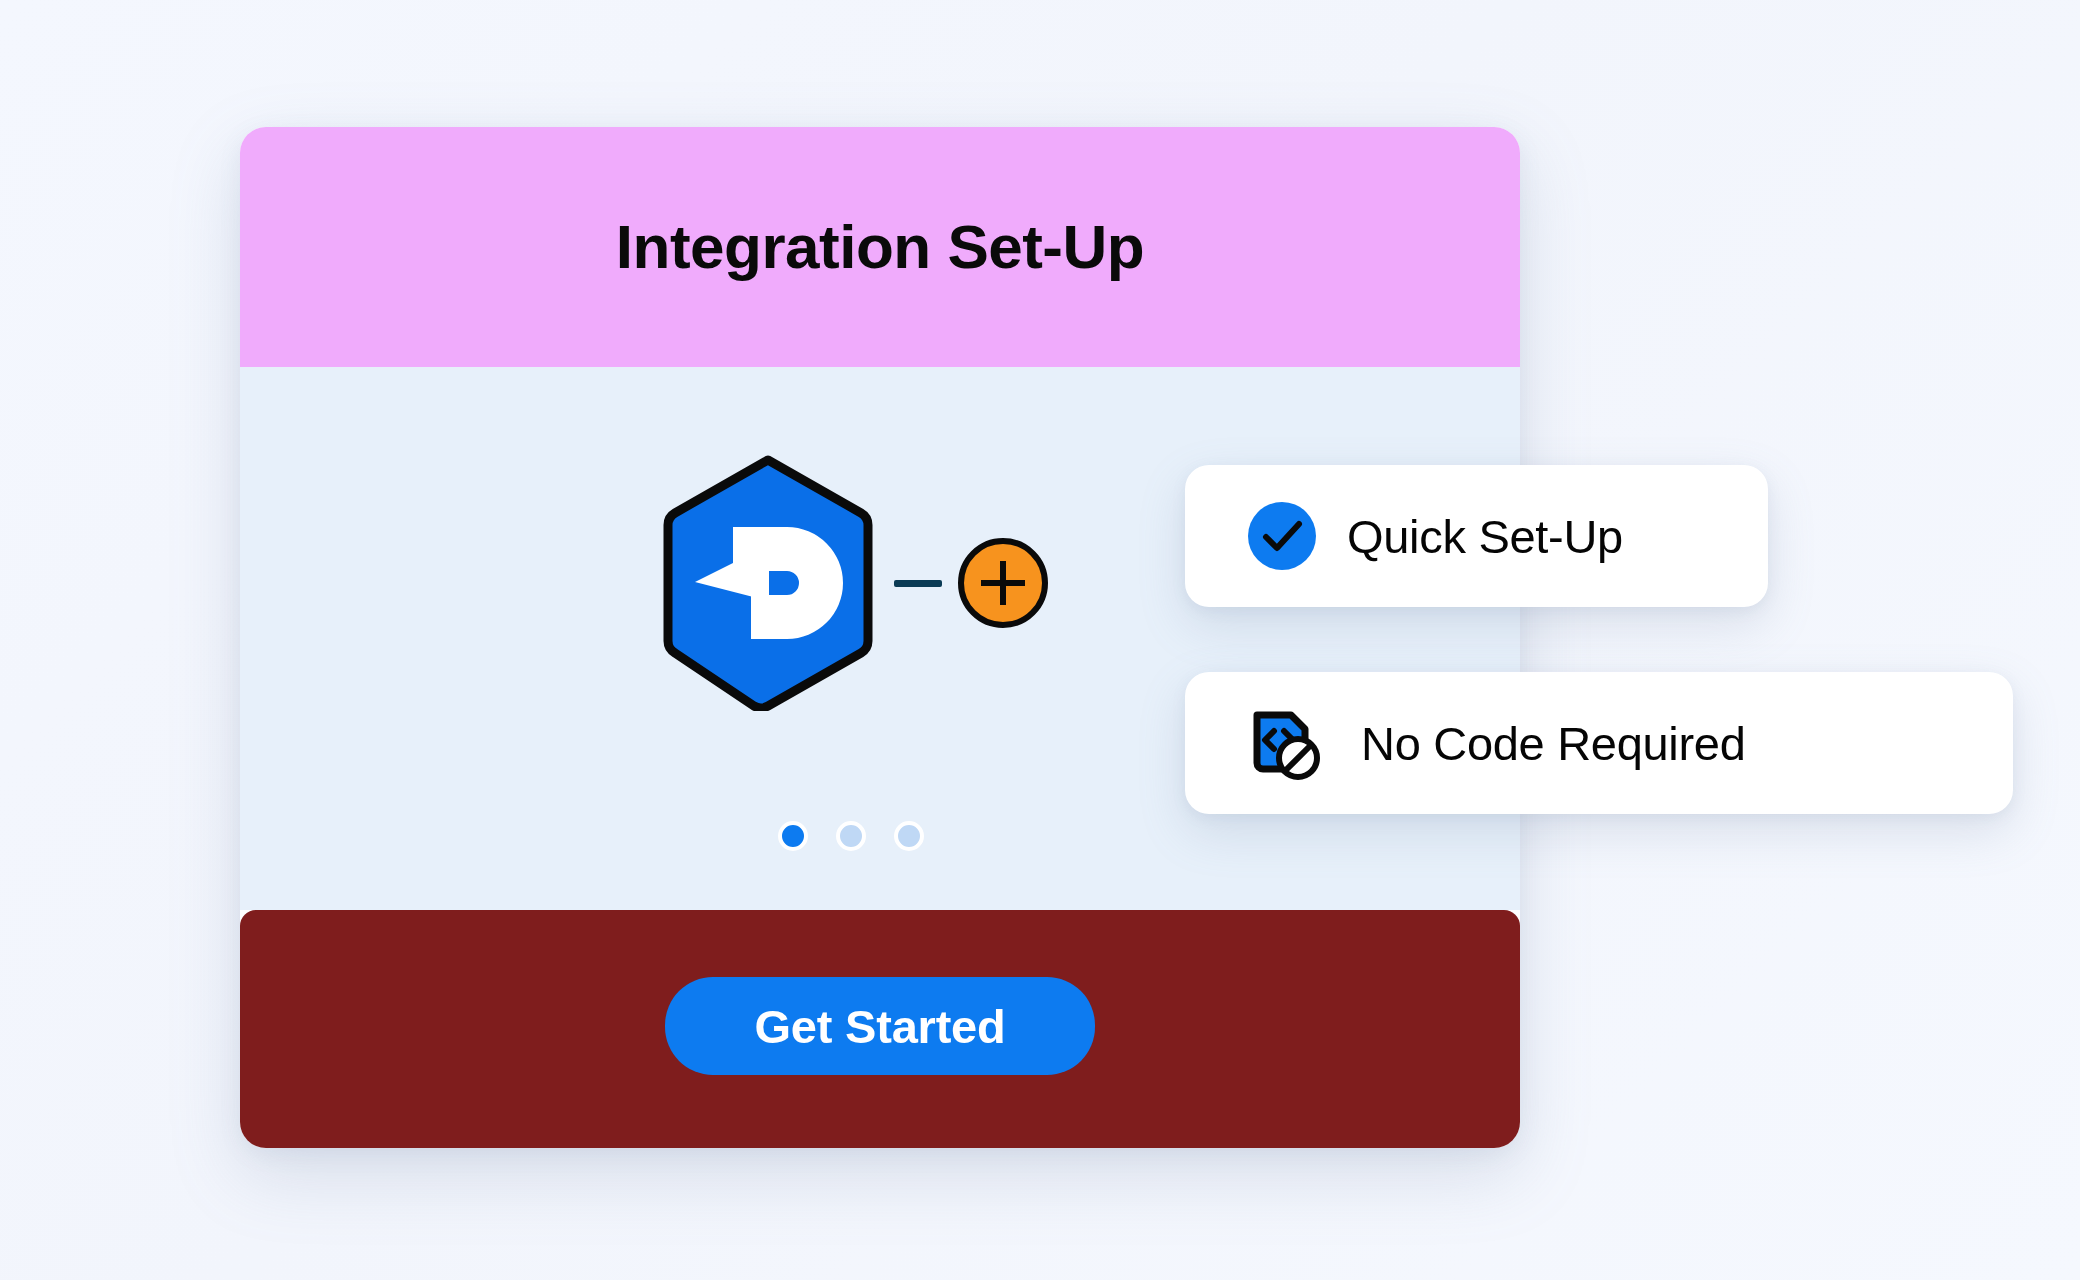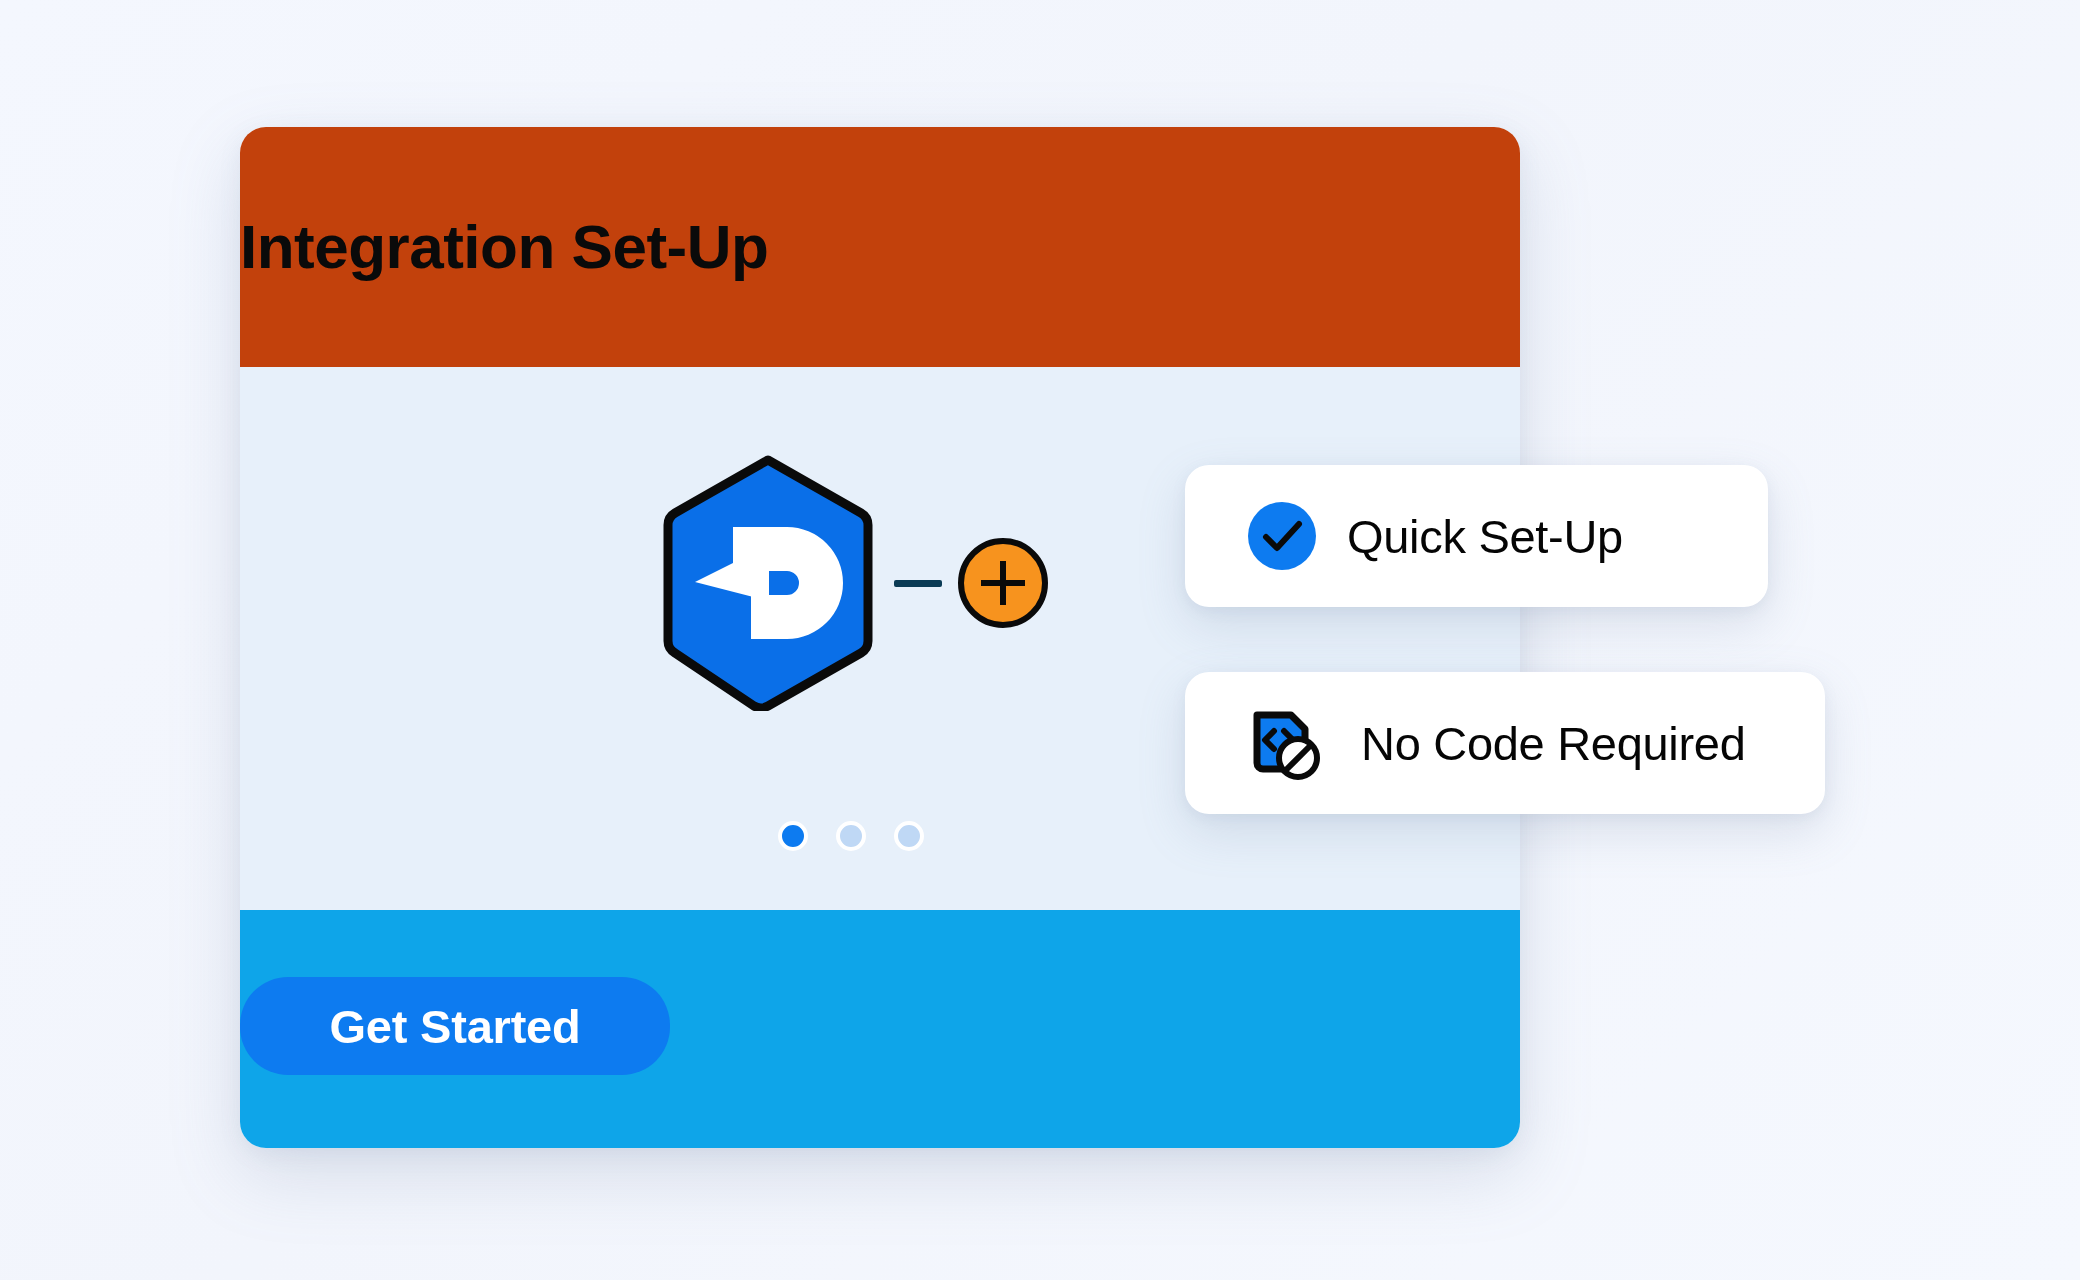--- a/index.html
+++ b/index.html
@@ -37,21 +37,22 @@
     display: flex;
     flex-direction: column;
   }
 
   
   .card-header {
     height: 240px;
     flex: 0 0 240px;
     display: flex;
     align-items: center;
-    background: #c2410c;
+    justify-content: center;
+    background: #f0abfc;
   }
   .page-title {
     font-size: 62px;
     font-weight: 700;
     letter-spacing: -0.5px;
     color: #0A0A0A;
     line-height: 1;
     margin: 0;
     white-space: nowrap;
   }
@@ -60,23 +61,25 @@
   .card-body {
     flex: 0 0 543px;
     height: 543px;
     background: #E7F0FA;
     position: relative;
   }
 
   
   .card-footer {
     flex: 1 1 auto;
-    background: #0ea5e9;
-    display: flex;
-    align-items: center;
+    background: #7f1d1d;
+    display: flex;
+    align-items: center;
+    justify-content: center;
+    border-radius: 16px;
   }
 
   
   .cta-button {
     display: inline-flex;
     align-items: center;
     justify-content: center;
     background: #0D7BF0;
     color: #FFFFFF;
     border: none;
@@ -156,21 +159,21 @@
     left: 1185px;
     top: 465px;
     width: 583px;
     height: 142px;
     padding-left: 60px;
     gap: 28px;
   }
   .feature-card--nocode {
     left: 1185px;
     top: 672px;
-    width: 640px;
+    width: 828px;
     height: 142px;
     padding-left: 58px;
     gap: 38px;
   }
   .feature-label {
     font-size: 47px;
     font-weight: 500;
     color: #050505;
     letter-spacing: -0.3px;
     white-space: nowrap;

